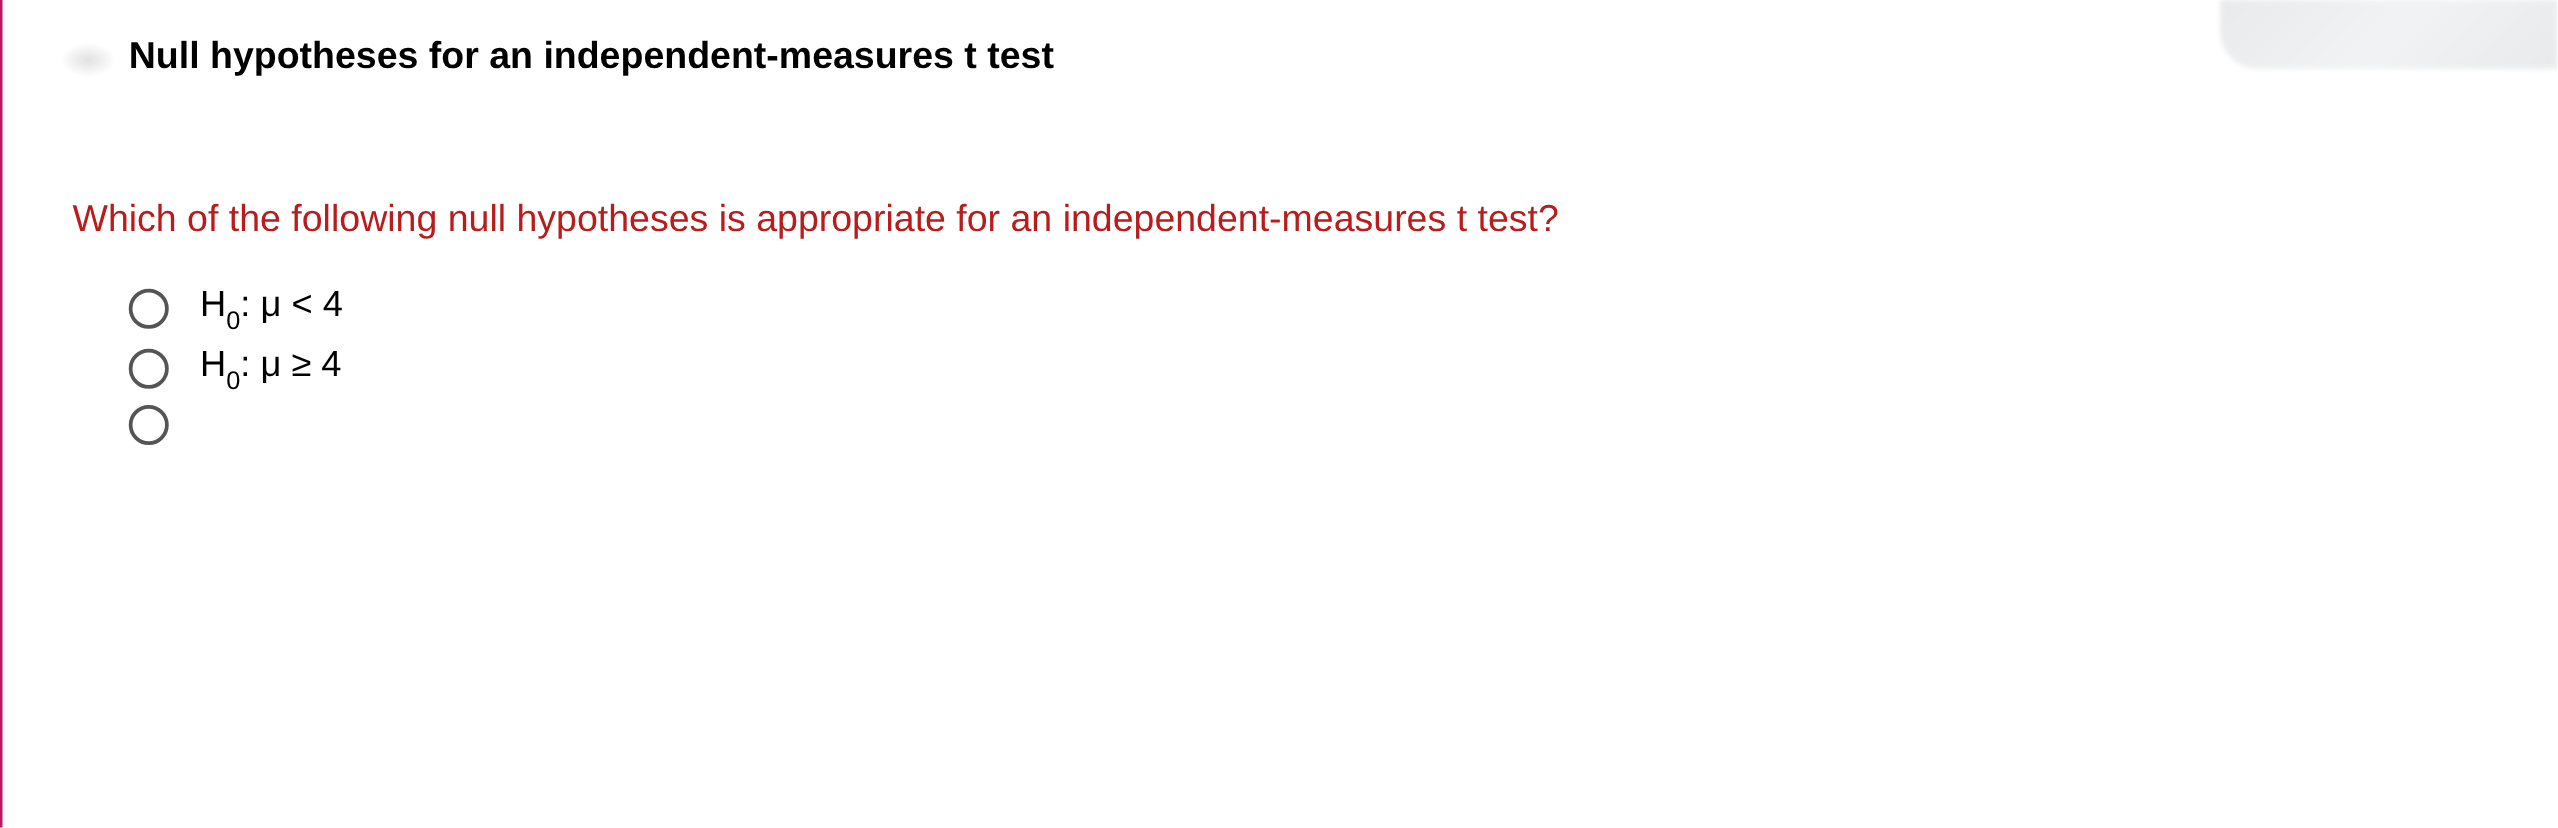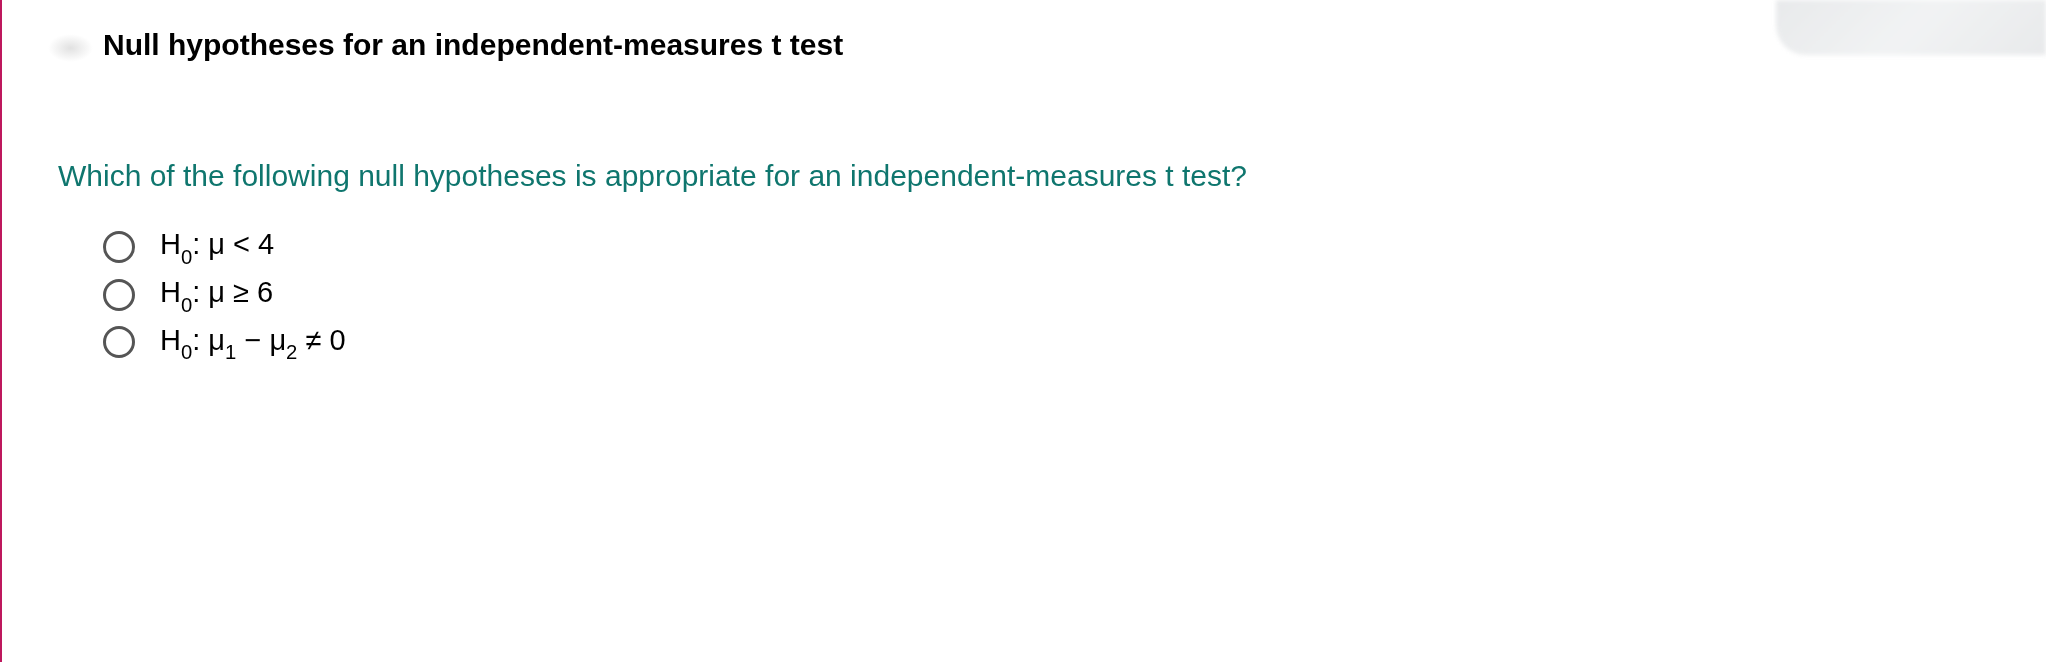--- a/index.html
+++ b/index.html
@@ -41,21 +41,21 @@
       width: 270px;
       height: 55px;
       background: linear-gradient(135deg, rgba(180,185,190,0.5) 0%, rgba(210,215,218,0.5) 50%, rgba(180,185,190,0.5) 100%);
       border-radius: 0 0 0 30px;
       opacity: 0.6;
       filter: blur(2px);
     }
     .question-text {
       padding: 85px 0 0 40px;
       font-size: 30px;
-      color: #0f766e;
+      color: #b91c1c;
     }
     .options {
       padding: 35px 0 0 85px;
     }
     .option-row {
       display: flex;
       align-items: center;
       margin-bottom: 10px;
     }
     .radio {
@@ -93,22 +93,21 @@
   <div class="options">
 
     <div class="option-row">
       <div class="radio"></div>
       <span class="option-label"><span>H</span><span class="sub">0</span><span>: μ &lt; 4</span></span>
     </div>
 
 
     <div class="option-row">
       <div class="radio"></div>
-      <span class="option-label"><span>H</span><span class="sub">0</span><span>: μ ≥ 6</span></span>
+      <span class="option-label"><span>H</span><span class="sub">0</span><span>: μ ≥ 4</span></span>
     </div>
 
     <div class="option-row">
       <div class="radio"></div>
-      <span class="option-label"><span>H</span><span class="sub">0</span><span>: μ</span><span class="sub">1</span><span> − μ</span><span class="sub">2</span><span> ≠ 0</span></span>
     </div>
 
   </div>
 </div>
 
 </body></html>

